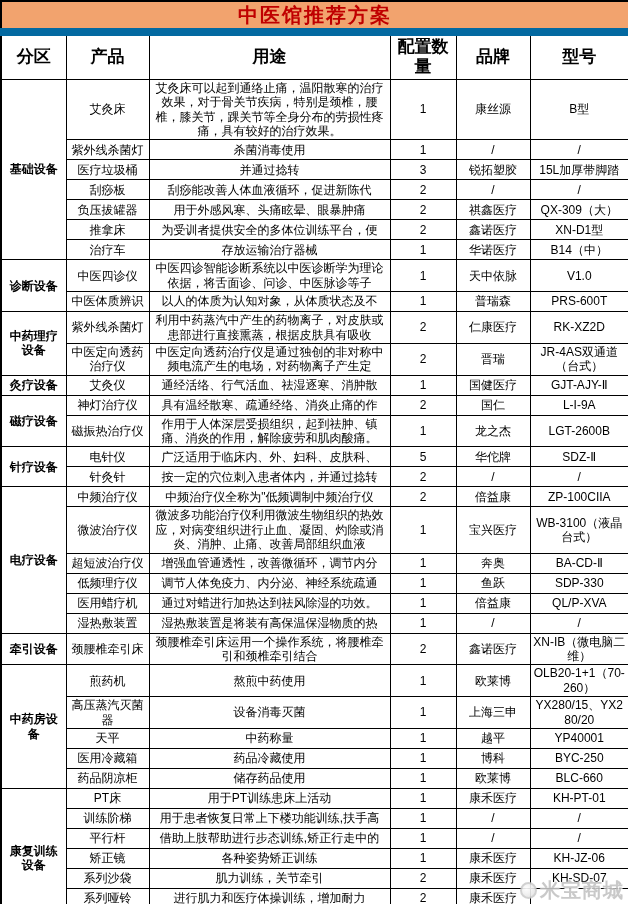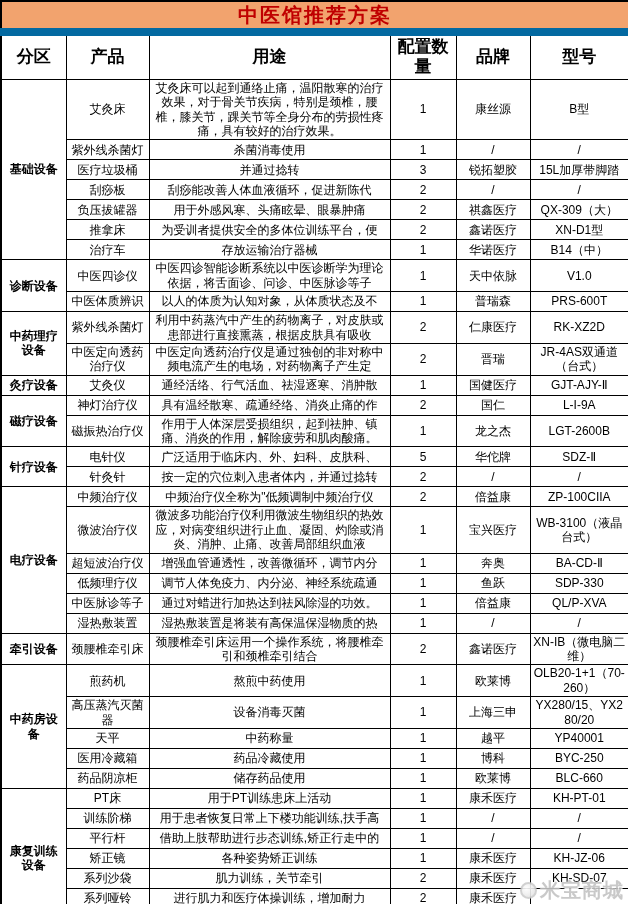--- a/index.html
+++ b/index.html
@@ -201,21 +201,21 @@
           <td class="model">BA-CD-Ⅱ</td>
         </tr>
         <tr>
           <td class="product">低频理疗仪</td>
           <td class="use">调节人体免疫力、内分泌、神经系统疏通</td>
           <td class="qty">1</td>
           <td class="brand">鱼跃</td>
           <td class="model">SDP-330</td>
         </tr>
         <tr>
-          <td class="product">中医脉诊等子</td>
+          <td class="product">医用蜡疗机</td>
           <td class="use">通过对蜡进行加热达到祛风除湿的功效。</td>
           <td class="qty">1</td>
           <td class="brand">倍益康</td>
           <td class="model">QL/P-XVA</td>
         </tr>
         <tr>
           <td class="product">湿热敷装置</td>
           <td class="use">湿热敷装置是将装有高保温保湿物质的热</td>
           <td class="qty">1</td>
           <td class="brand">/</td>

